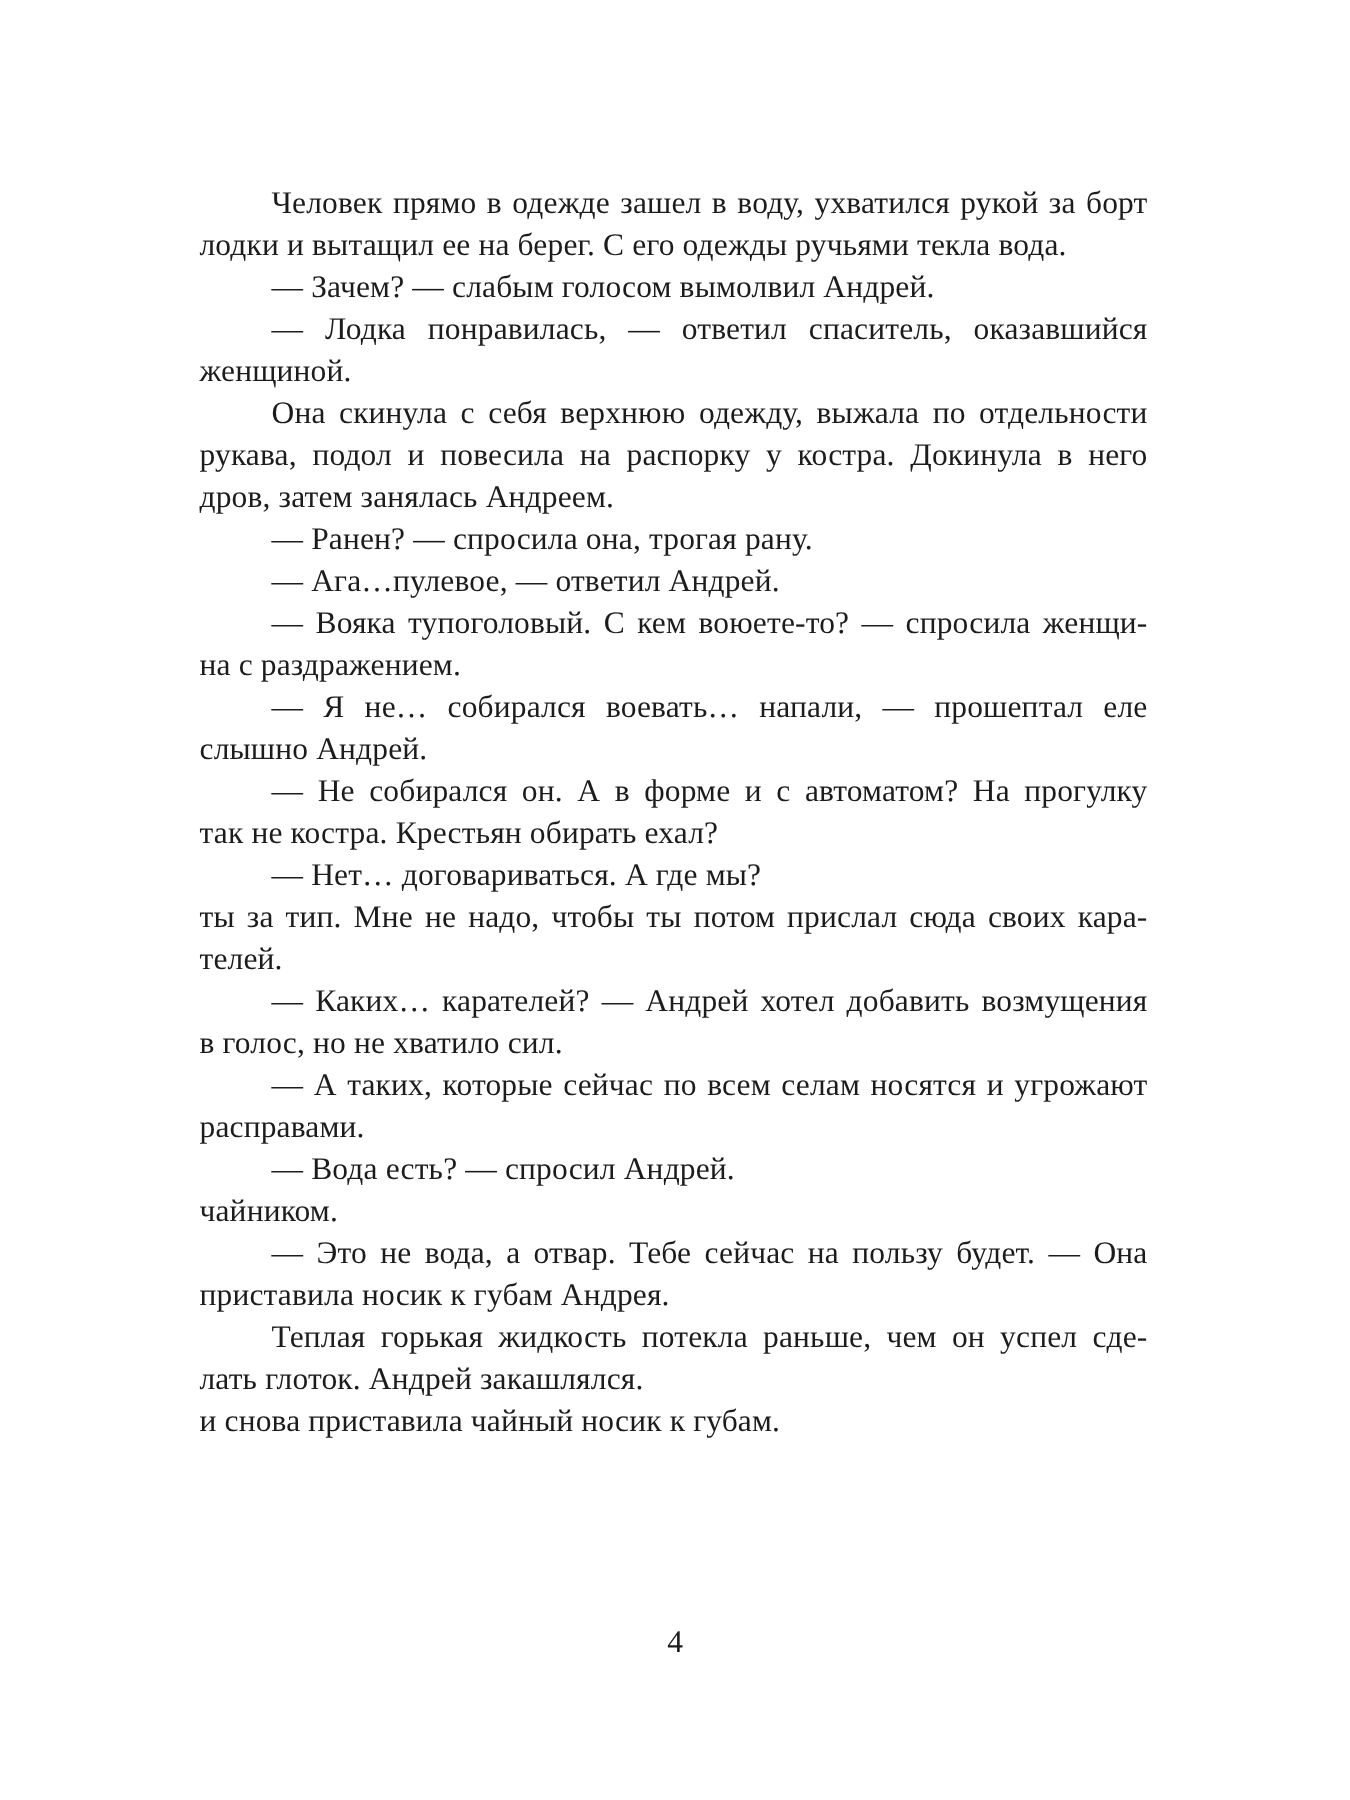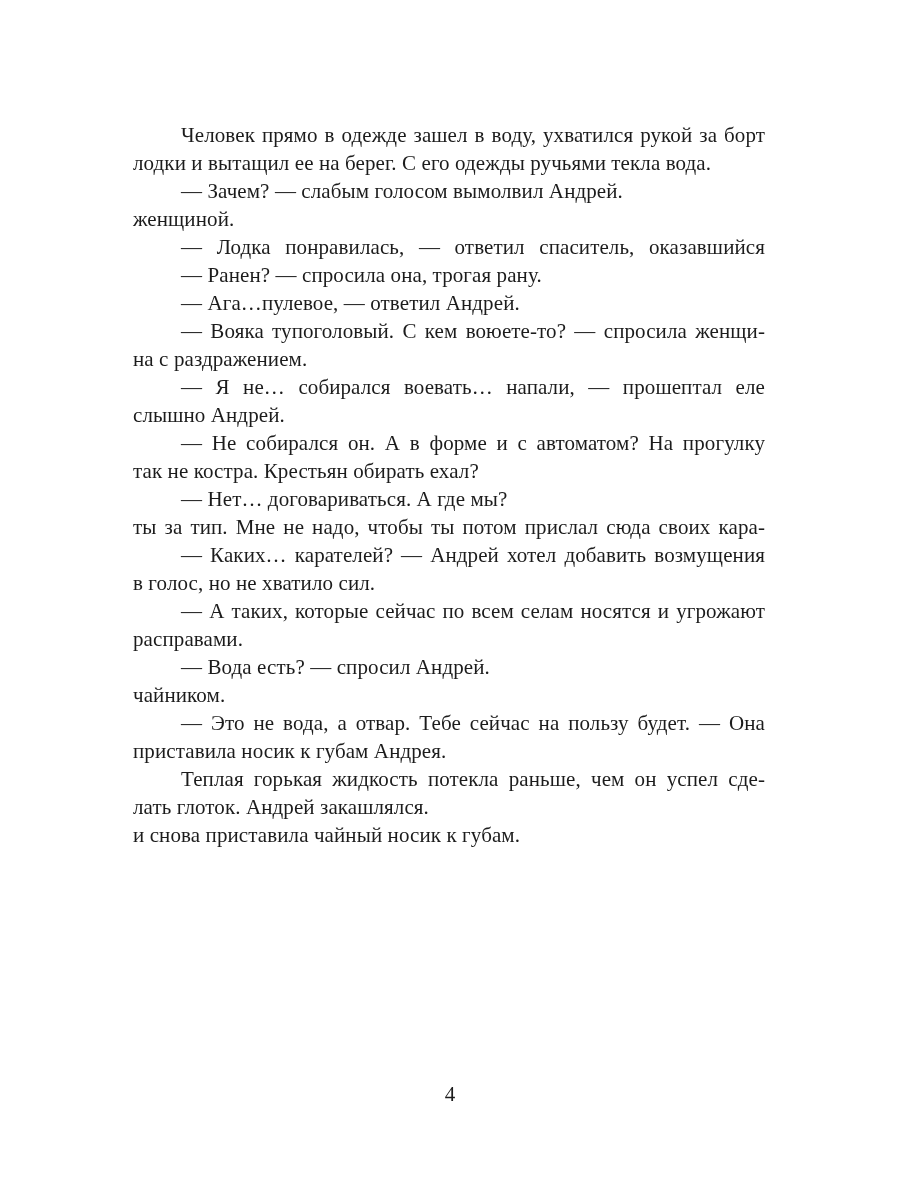--- a/index.html
+++ b/index.html
@@ -48,22 +48,27 @@
 <div class="page">
   <div class="page-text">
       <div class="paragraph">
         <div class="line first j">Человек прямо в одежде зашел в воду, ухватился рукой за борт</div>
         <div class="line">лодки и вытащил ее на берег. С его одежды ручьями текла вода.</div>
       </div>
       <div class="paragraph">
         <div class="line first">— Зачем? — слабым голосом вымолвил Андрей.</div>
       </div>
       <div class="paragraph">
+        <div class="line first j">— Лодка понравилась, — ответил спаситель, оказавшийся</div>
         <div class="line">женщиной.</div>
-        <div class="line first j">— Лодка понравилась, — ответил спаситель, оказавшийся</div>
+      </div>
+      <div class="paragraph">
+        <div class="line first j">Она скинула с себя верхнюю одежду, выжала по отдельности</div>
+        <div class="line j">рукава, подол и повесила на распорку у костра. Докинула в него</div>
+        <div class="line">дров, затем занялась Андреем.</div>
       </div>
       <div class="paragraph">
         <div class="line first">— Ранен? — спросила она, трогая рану.</div>
       </div>
       <div class="paragraph">
         <div class="line first">— Ага…пулевое, — ответил Андрей.</div>
       </div>
       <div class="paragraph">
         <div class="line first j">— Вояка тупоголовый. С кем воюете-то? — спросила женщи-</div>
         <div class="line">на с раздражением.</div>
@@ -74,20 +79,21 @@
       </div>
       <div class="paragraph">
         <div class="line first j">— Не собирался он. А в форме и с автоматом? На прогулку</div>
         <div class="line">так не костра. Крестьян обирать ехал?</div>
       </div>
       <div class="paragraph">
         <div class="line first">— Нет… договариваться. А где мы?</div>
       </div>
       <div class="paragraph">
         <div class="line j">ты за тип. Мне не надо, чтобы ты потом прислал сюда своих кара-</div>
+        <div class="line">телей.</div>
       </div>
       <div class="paragraph">
         <div class="line first j">— Каких… карателей? — Андрей хотел добавить возмущения</div>
         <div class="line">в голос, но не хватило сил.</div>
       </div>
       <div class="paragraph">
         <div class="line first j">— А таких, которые сейчас по всем селам носятся и угрожают</div>
         <div class="line">расправами.</div>
       </div>
       <div class="paragraph">

